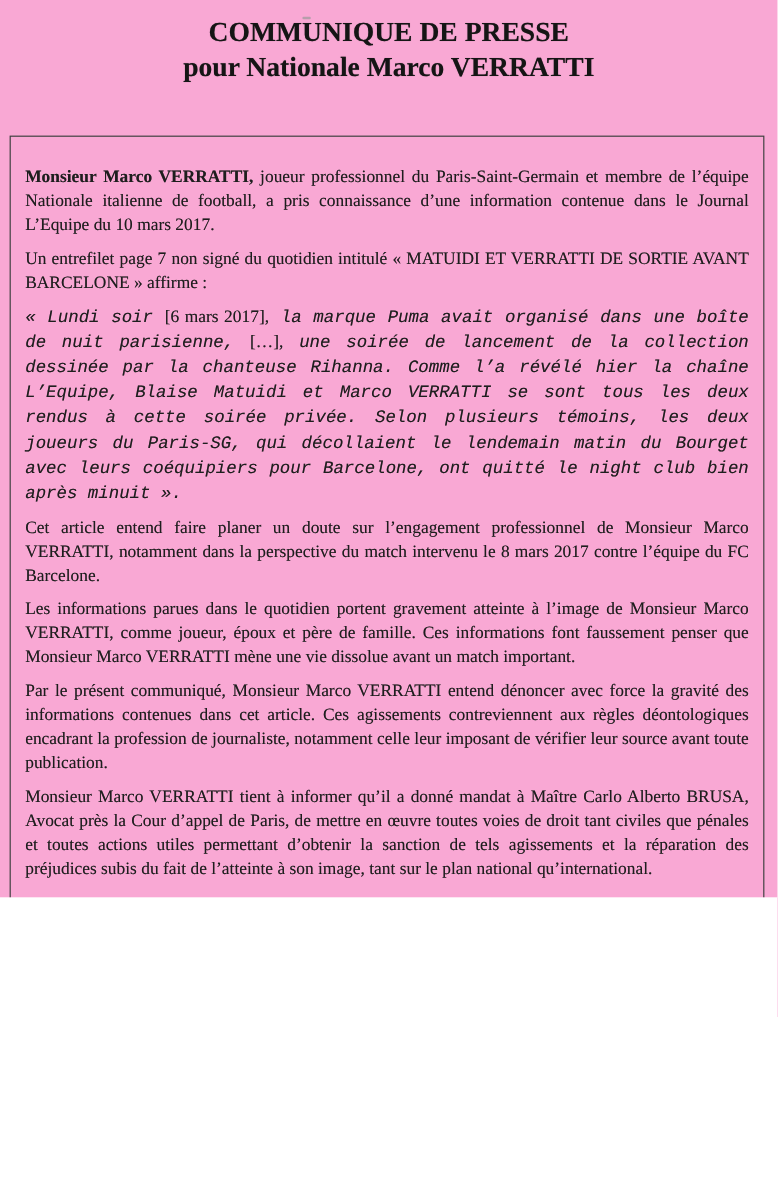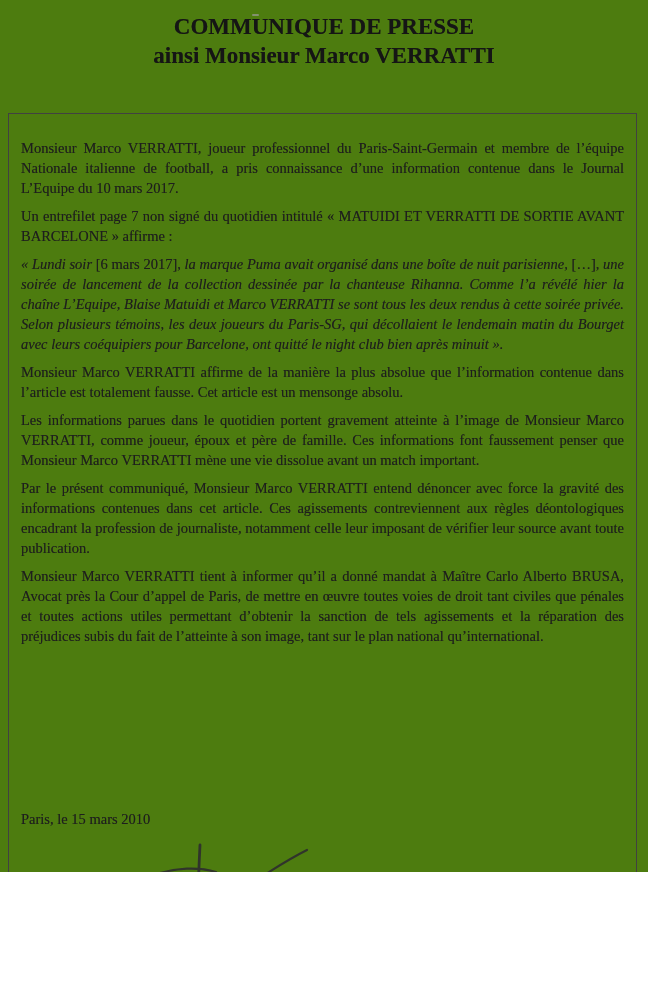--- a/index.html
+++ b/index.html
@@ -1,20 +1,20 @@
 <!DOCTYPE html>
 <html><head>
 <meta charset="utf-8">
 <style>
   html, body { margin: 0; padding: 0; background: #ffffff; }
   .page {
     position: relative;
     width: 648px;
-    height: 872px;
-    background: #4d7c0f;
+    height: 748px;
+    background: #f9a8d4;
     font-family: "Liberation Serif", "DejaVu Serif", serif;
     color: #1e1e1e;
     overflow: hidden;
   }
   .scan-speck {
     position: absolute;
     left: 252px; top: 14px;
     width: 7px; height: 2px;
     background: #9a9a9a;
     border-radius: 1px;
@@ -38,22 +38,22 @@
     padding: 24px 12px 0 12px;
     background: transparent;
   }
   .body-text p {
     margin: 0 0 8px 0;
     font-size: 14.5px;
     line-height: 20px;
     text-align: justify;
     text-shadow: 0 0 0.5px rgba(25,25,25,.5);
   }
-  .body-text .b { font-weight: normal; }
-  .body-text .i { font-style: italic; }
+  .body-text .b { font-weight: bold; }
+  .body-text .i { font-style: italic; font-family: Liberation Mono, monospace; }
   .date-line {
     position: absolute;
     left: 12px; top: 697px;
     font-size: 14.5px;
     text-shadow: 0 0 0.5px rgba(25,25,25,.5);
   }
   .sig-block {
     position: absolute;
     left: 12px; top: 762px;
     font-weight: bold;
@@ -72,29 +72,29 @@
 </style>
 </head>
 <body>
 
 <div class="page">
 
   <div class="scan-speck"></div>
 
   <div class="title">
     <div>COMMUNIQUE DE PRESSE</div>
-    <div>ainsi Monsieur Marco VERRATTI</div>
+    <div>pour Nationale Marco VERRATTI</div>
   </div>
 
   <div class="frame">
     <div class="body-text">
         <p><span class="b">Monsieur Marco VERRATTI,</span><span> joueur professionnel du Paris-Saint-Germain et membre de l’équipe Nationale italienne de football, a pris connaissance d’une information contenue dans le Journal L’Equipe du 10 mars 2017.</span></p>
         <p><span>Un entrefilet page 7 non signé du quotidien intitulé « MATUIDI ET VERRATTI DE SORTIE AVANT BARCELONE » affirme :</span></p>
         <p><span class="i">« Lundi soir </span><span>[6 mars 2017],</span><span class="i"> la marque Puma avait organisé dans une boîte de nuit parisienne, </span><span>[…],</span><span class="i"> une soirée de lancement de la collection dessinée par la chanteuse Rihanna. Comme l’a révélé hier la chaîne L’Equipe, Blaise Matuidi et Marco VERRATTI se sont tous les deux rendus à cette soirée privée. Selon plusieurs témoins, les deux joueurs du Paris-SG, qui décollaient le lendemain matin du Bourget avec leurs coéquipiers pour Barcelone, ont quitté le night club bien après minuit ».</span></p>
-        <p><span>Monsieur Marco VERRATTI affirme de la manière la plus absolue que l’information contenue dans l’article est totalement fausse. Cet article est un mensonge absolu.</span></p>
+        <p><span>Cet article entend faire planer un doute sur l’engagement professionnel de Monsieur Marco VERRATTI, notamment dans la perspective du match intervenu le 8 mars 2017 contre l’équipe du FC Barcelone.</span></p>
         <p><span>Les informations parues dans le quotidien portent gravement atteinte à l’image de Monsieur Marco VERRATTI, comme joueur, époux et père de famille. Ces informations font faussement penser que Monsieur Marco VERRATTI mène une vie dissolue avant un match important.</span></p>
         <p><span>Par le présent communiqué, Monsieur Marco VERRATTI entend dénoncer avec force la gravité des informations contenues dans cet article. Ces agissements contreviennent aux règles déontologiques encadrant la profession de journaliste, notamment celle leur imposant de vérifier leur source avant toute publication.</span></p>
         <p><span>Monsieur Marco VERRATTI tient à informer qu’il a donné mandat à Maître Carlo Alberto BRUSA, Avocat près la Cour d’appel de Paris, de mettre en œuvre toutes voies de droit tant civiles que pénales et toutes actions utiles permettant d’obtenir la sanction de tels agissements et la réparation des préjudices subis du fait de l’atteinte à son image, tant sur le plan national qu’international.</span></p>
       </div>
 
     <div class="date-line">Paris, le 15 mars 2010</div>
 
     <div class="sig-block">
       <div>SELAS CAB ASSOCIES</div>
       <div>Avocat Alberto BRUSA</div>

